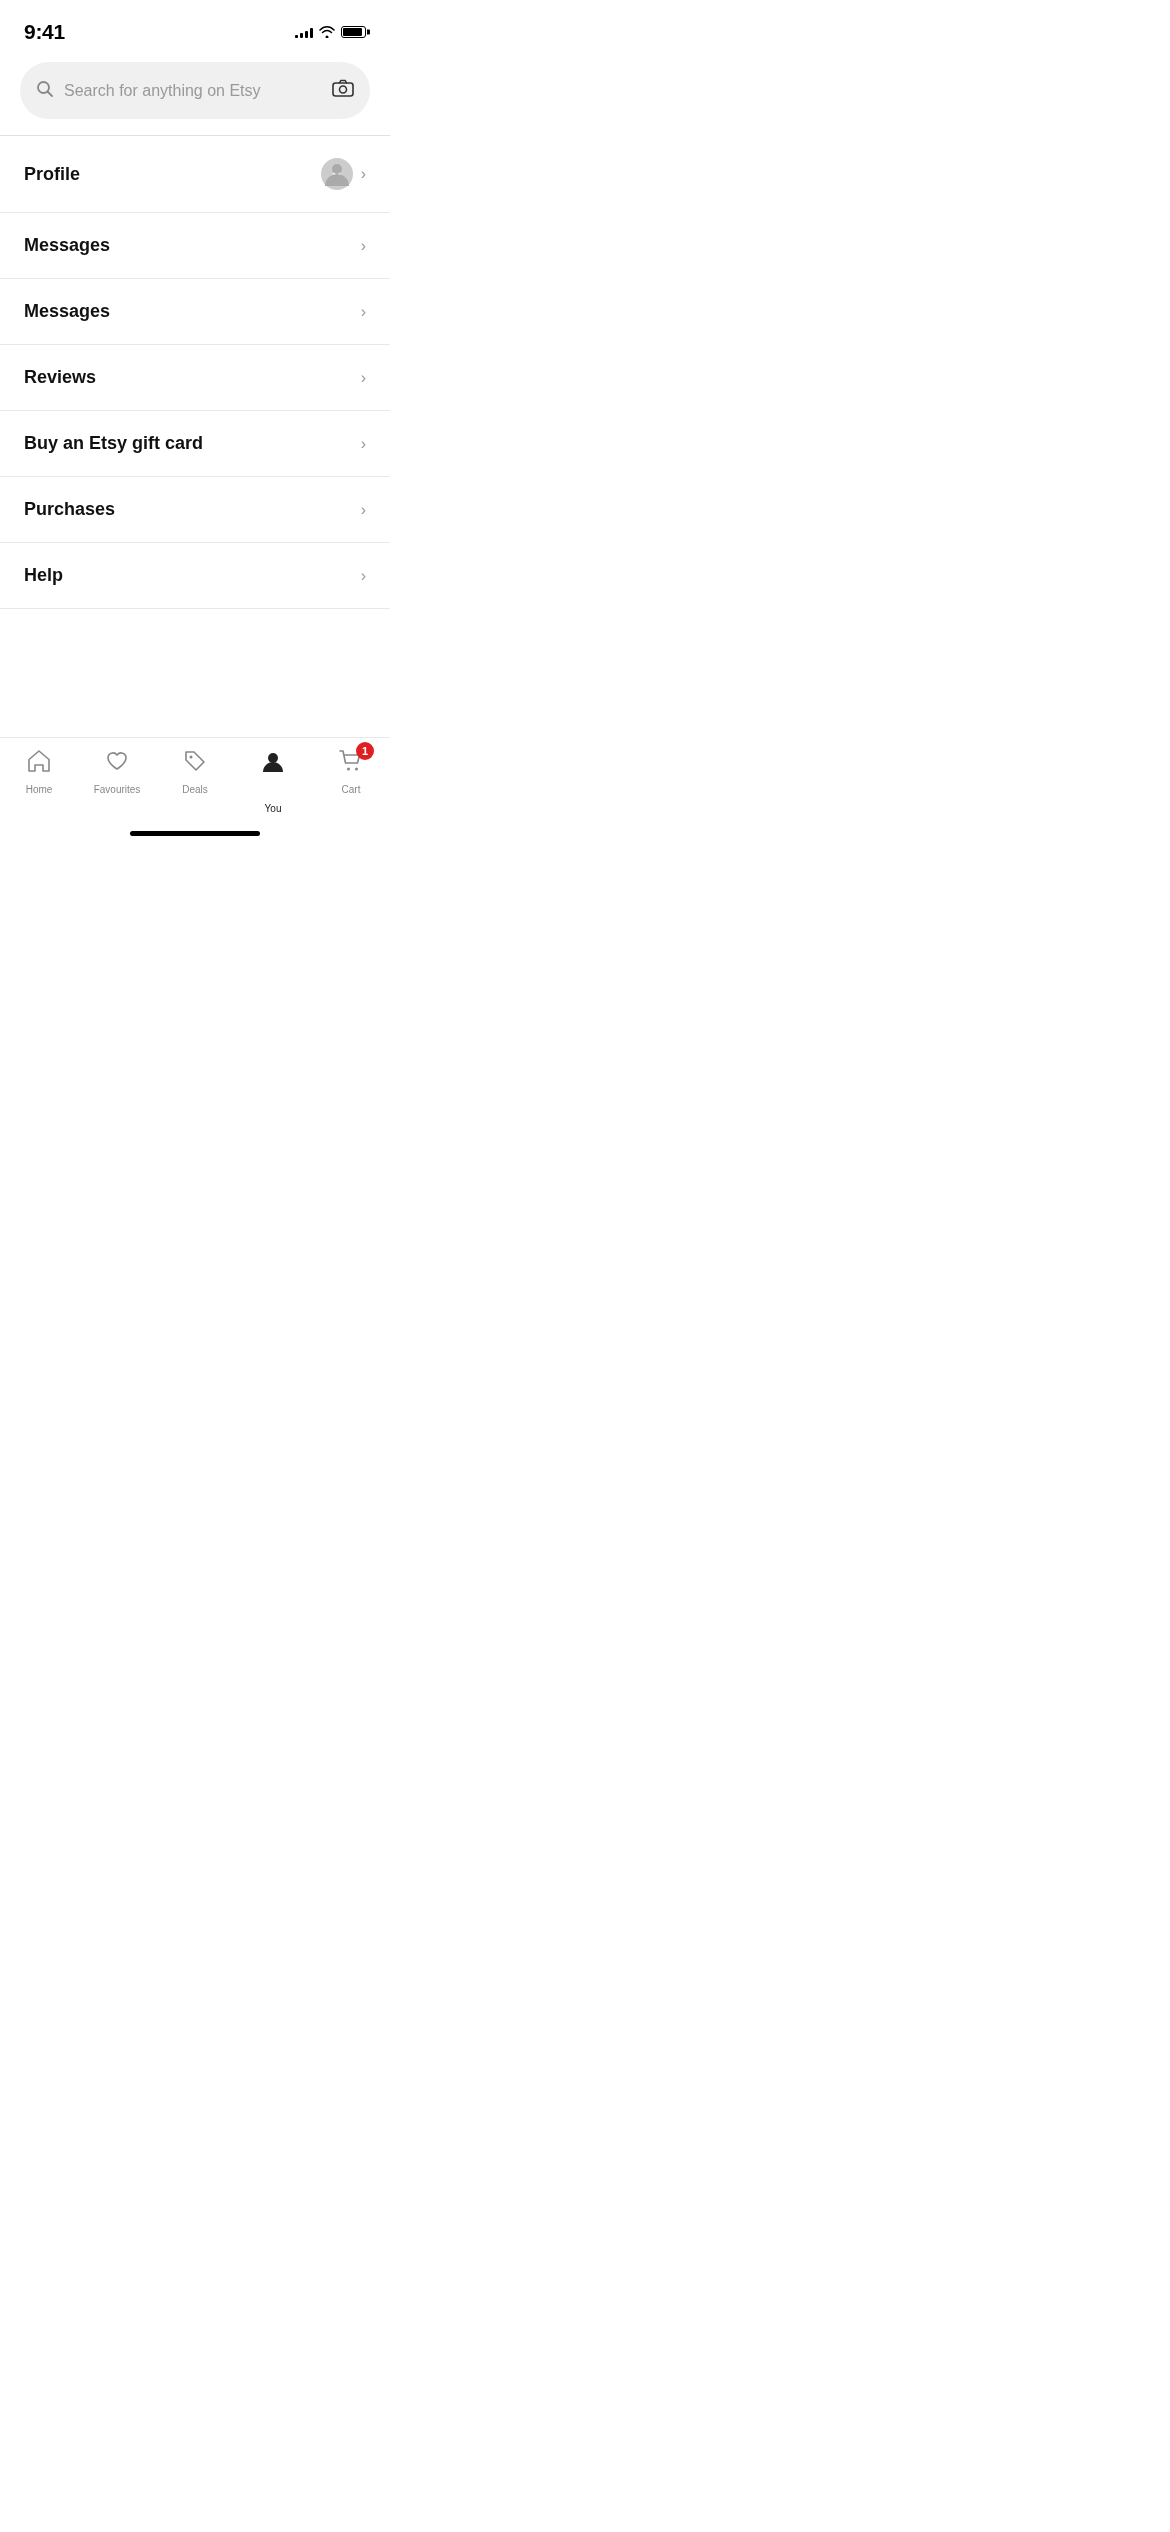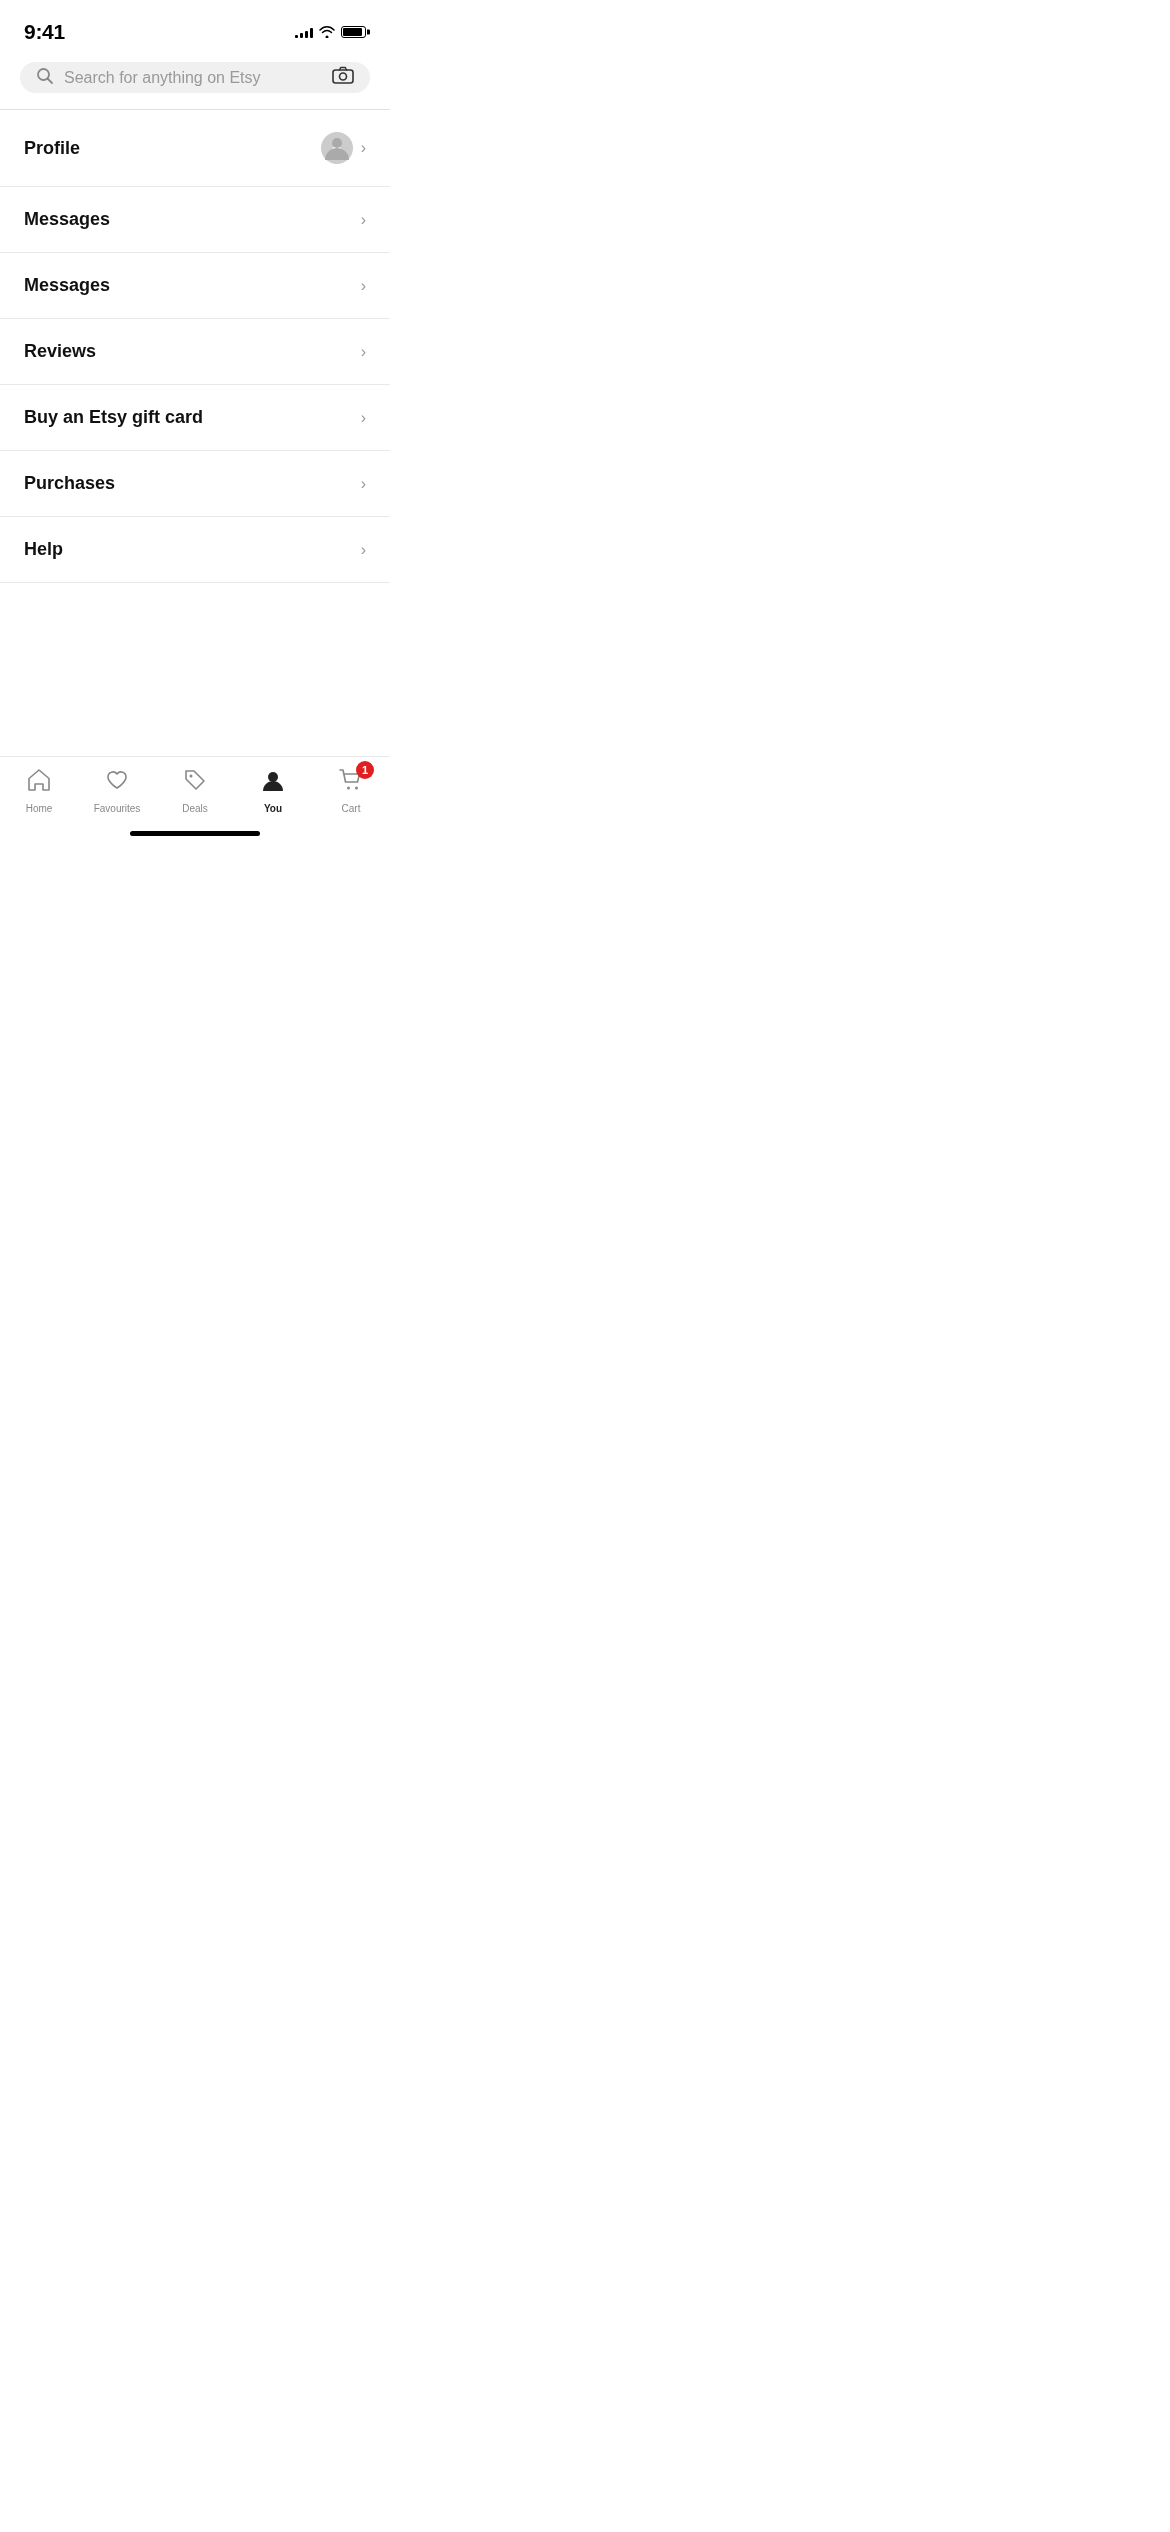--- a/index.html
+++ b/index.html
@@ -87,21 +87,21 @@
     
     .search-container {
       padding: 12px 20px 16px;
     }
 
     .search-bar {
       display: flex;
       align-items: center;
       background: #f0f0f0;
       border-radius: 30px;
-      padding: 4px 16px;
+      padding: 17px 16px;
       gap: 10px;
     }
 
     .search-icon-wrap {
       color: #888;
       font-size: 16px;
       flex-shrink: 0;
     }
 
     .search-placeholder {
@@ -212,21 +212,22 @@
       color: #222;
     }
 
     .nav-label {
       font-size: 10px;
       color: #888;
     }
 
     .nav-label.active {
       color: #222;
-      font-weight: 700;
+      font-weight: 400;
+      margin-top: 19px;
     }
 
     .cart-badge {
       position: absolute;
       top: -6px;
       right: -10px;
       background: #e02020;
       color: #fff;
       border-radius: 50%;
       width: 18px;

